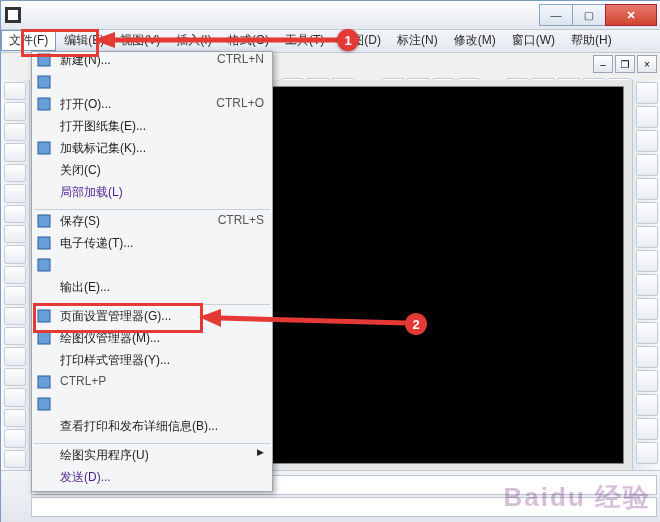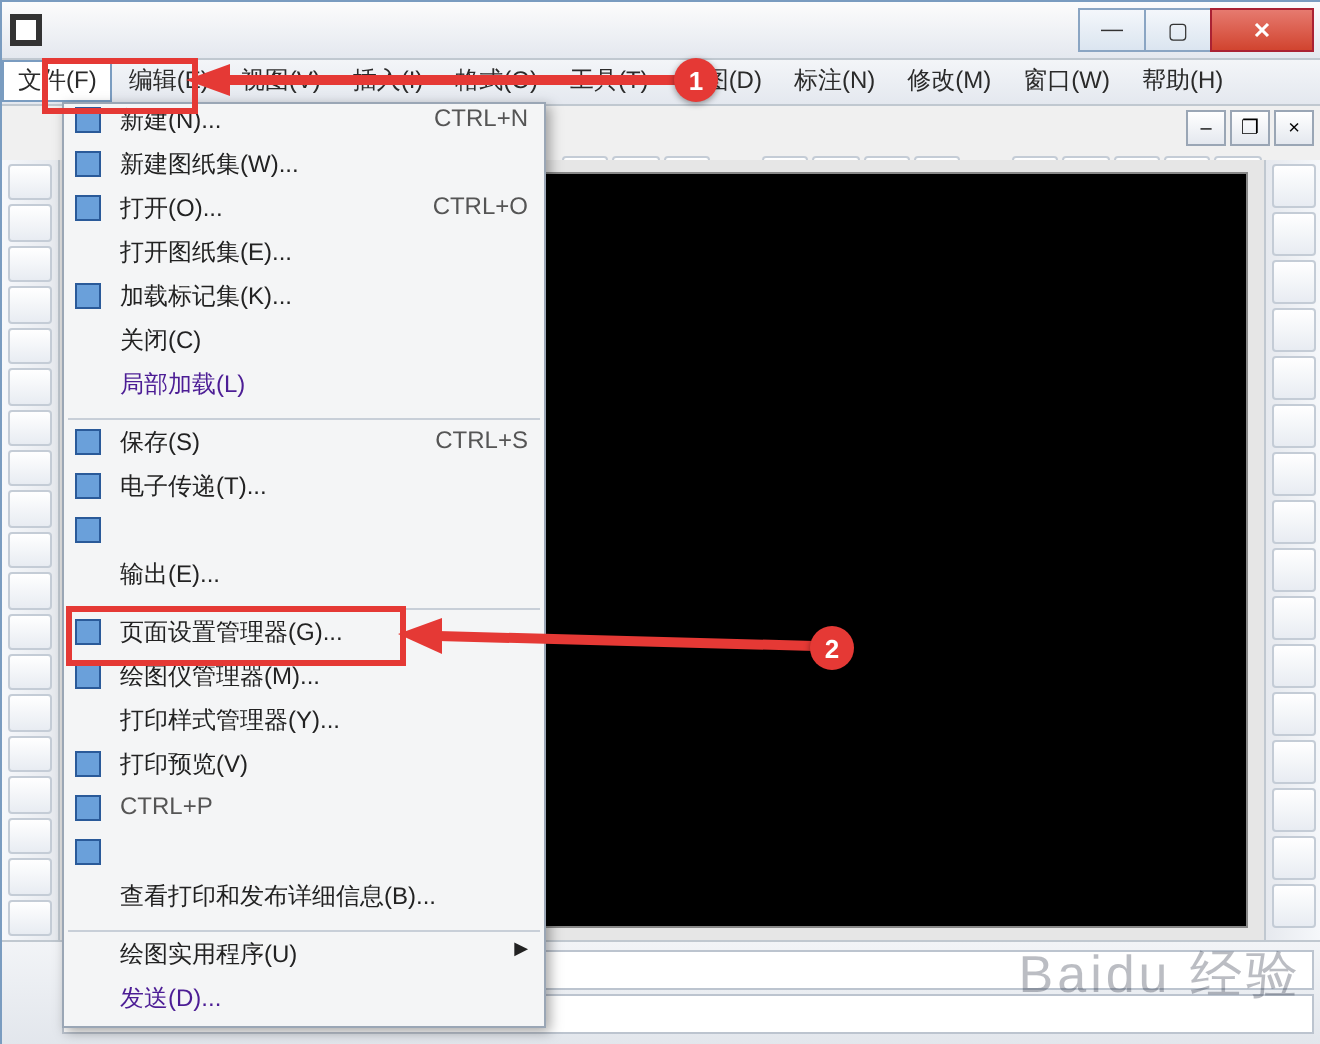--- a/index.html
+++ b/index.html
@@ -35,21 +35,21 @@
 .ico svg{width:16px;height:16px}
 .layer-bar{position:absolute;left:284px;top:105px;height:22px;display:flex;align-items:center;gap:4px}
 .layer-field{background:#fff;border:1px solid #9aa6b5;height:20px;width:120px;padding:0 4px;display:flex;align-items:center;font-size:11px;color:#333}
 .small-icons{display:flex;gap:2px}
 .small-icons span{width:14px;height:14px;display:inline-block}
 .statusbar{position:absolute;left:0;right:0;bottom:0;height:52px;background:linear-gradient(#f2f4f7,#e2e6ec);border-top:1px solid #c0c8d0}
 .cmdline{margin:4px 4px 0 30px;height:18px;background:#fff;border:1px solid #bcc4cf}
 .arrow{position:absolute;z-index:55;pointer-events:none}
 .arrow line{stroke:#e53935;stroke-width:5}
 .arrow polygon{fill:#e53935}
-.wm{position:absolute;right:10px;bottom:18px;color:#0f172a;opacity:.28;font-size:26px;font-weight:normal;letter-spacing:2px;z-index:30;pointer-events:none}
+.wm{position:absolute;right:10px;bottom:8px;color:#701a75;opacity:.28;font-size:26px;font-weight:bold;letter-spacing:2px;z-index:30;pointer-events:none}
 .mdi-btns{position:absolute;right:4px;top:54px;display:flex;gap:2px;z-index:30}
 .mdi-btns .mb{width:18px;height:16px;border:1px solid #9aa6b5;background:linear-gradient(#fff,#e4e8ef);font-size:10px;display:flex;align-items:center;justify-content:center}
 .toolbar2{position:absolute;left:280px;right:30px;top:76px;height:26px;display:flex;align-items:center;gap:2px}
 .toolbar2 .tbtn{width:22px;height:22px}
 </style>
 </head>
 <body>
 
 <div class="window">
   <div class="titlebar">
@@ -169,21 +169,20 @@
         <span class="ico"><svg viewBox="0 0 16 16">
             <rect x="2" y="2" width="12" height="12" fill="#6aa0da" stroke="#2a5a99"></rect>
           </svg></span>
         <span class="lbl">新建(N)...</span>
         <span class="shc">CTRL+N</span>
       </div>
       <div class="dd-row">
         <span class="ico"><svg viewBox="0 0 16 16">
             <rect x="2" y="2" width="12" height="12" fill="#6aa0da" stroke="#2a5a99"></rect>
           </svg></span>
-        <span class="lbl">新建图纸集(W)...</span>
         <span class="shc"></span>
       </div>
       <div class="dd-row">
         <span class="ico"><svg viewBox="0 0 16 16">
             <rect x="2" y="2" width="12" height="12" fill="#6aa0da" stroke="#2a5a99"></rect>
           </svg></span>
         <span class="lbl">打开(O)...</span>
         <span class="shc">CTRL+O</span>
       </div>
       <div class="dd-row">
@@ -245,27 +244,20 @@
       <div class="dd-row">
         <span class="ico"><svg viewBox="0 0 16 16">
             <rect x="2" y="2" width="12" height="12" fill="#6aa0da" stroke="#2a5a99"></rect>
           </svg></span>
         <span class="lbl">绘图仪管理器(M)...</span>
         <span class="shc"></span>
       </div>
       <div class="dd-row">
         <span class="ico"></span>
         <span class="lbl">打印样式管理器(Y)...</span>
-        <span class="shc"></span>
-      </div>
-      <div class="dd-row">
-        <span class="ico"><svg viewBox="0 0 16 16">
-            <rect x="2" y="2" width="12" height="12" fill="#6aa0da" stroke="#2a5a99"></rect>
-          </svg></span>
-        <span class="lbl">打印预览(V)</span>
         <span class="shc"></span>
       </div>
       <div class="dd-row">
         <span class="ico"><svg viewBox="0 0 16 16">
             <rect x="2" y="2" width="12" height="12" fill="#6aa0da" stroke="#2a5a99"></rect>
           </svg></span>
         <span class="shc">CTRL+P</span>
       </div>
       <div class="dd-row">
         <span class="ico"><svg viewBox="0 0 16 16">

